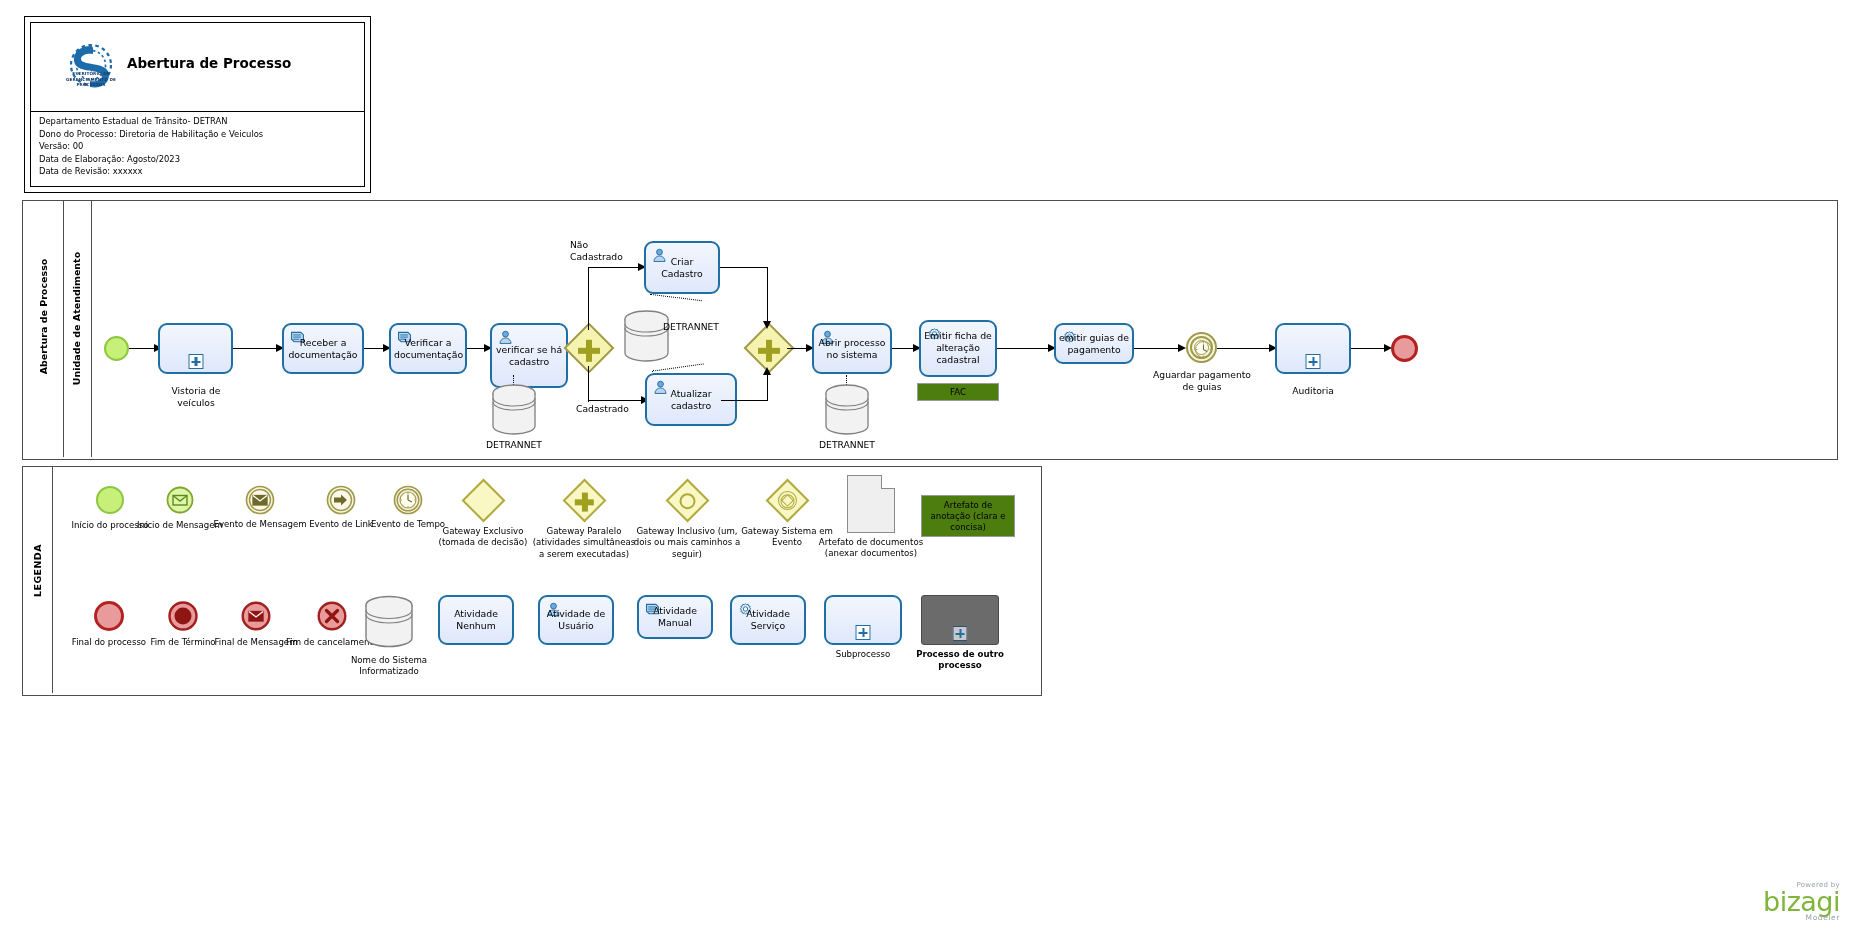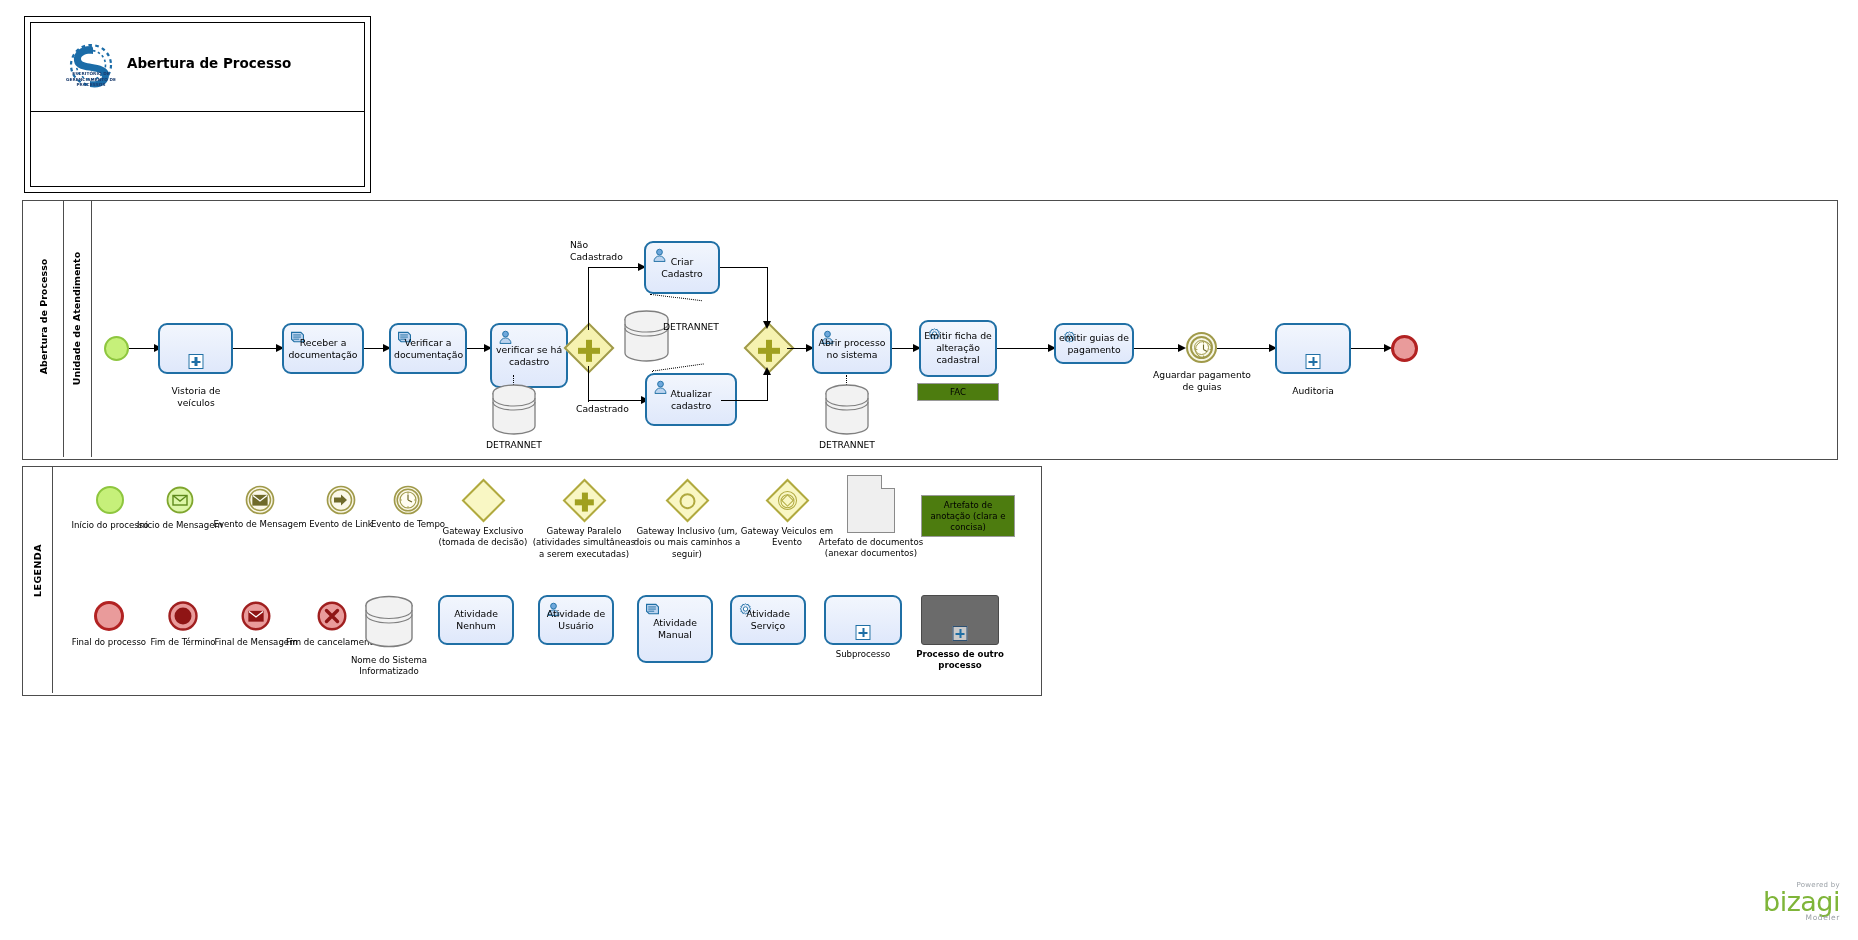--- a/index.html
+++ b/index.html
@@ -104,20 +104,27 @@
           <path d="M30 4 C18 4 12 11 13 19 C14 27 24 28 31 29 C37 30 41 31 41 34 C41 38 35 40 29 39 L29 45 C41 47 48 41 48 33 C48 25 38 23 31 22 C25 21 20 20 20 17 C20 13 26 11 32 12 L32 6 C31.4 4.6 30.8 4 30 4 Z"></path>
         </g>
         <g fill="#1b6ca8">
           <circle cx="30" cy="23" r="20" fill="none" stroke="#1b6ca8" stroke-width="2.2" stroke-dasharray="3.6 3.4"></circle>
           <circle cx="30" cy="23" r="14.5" fill="none" stroke="#1b6ca8" stroke-width="1.6" stroke-dasharray="2.4 2.6"></circle>
         </g>
       </svg>
       <div id="logo-text">ESCRITÓRIO DE GERENCIAMENTO DE PROCESSOS</div>
       <div id="header-title">Abertura de Processo</div>
     </div>
+    <div id="header-meta">
+      <div>Departamento Estadual de Trânsito- DETRAN</div>
+      <div>Dono do Processo: Diretoria de Habilitação e Veiculos</div>
+      <div>Versão: 00</div>
+      <div>Data de Elaboração: Agosto/2023</div>
+      <div>Data de Revisão: xxxxxx</div>
+    </div>
   </div>
 </div>
 
 <div id="pool" class="abs">
   <div id="pool-name">
     <span>Abertura  de Processo</span>
   </div>
   <div id="lane-name">
     <span>Unidade de Atendimento</span>
   </div>
@@ -378,21 +385,21 @@
     <div class="lg-cap" style="left:19px;top:47px;width:118px;">Gateway Inclusivo (um, dois ou mais caminhos a seguir)</div>
   </div>
 
   <div class="lg-item" style="left:745px;top:12px;">
     <div style="position:absolute;left:4px;top:6px;width:31px;height:31px;background:#f9f7c4;
          border:2px solid #b0a93f;transform:rotate(45deg);box-sizing:border-box;">
       <div style="position:absolute;left:4px;top:4px;width:19px;height:19px;border:1.5px solid #b0a93f;border-radius:50%;box-sizing:border-box;"></div>
       <div style="position:absolute;left:6.5px;top:6.5px;width:14px;height:14px;border:1.5px solid #b0a93f;border-radius:50%;box-sizing:border-box;"></div>
       <div style="position:absolute;left:9px;top:9px;width:9px;height:9px;border:1.5px solid #b0a93f;box-sizing:border-box;"></div>
     </div>
-    <div class="lg-cap" style="left:19px;top:47px;">Gateway Veiculos em Evento</div>
+    <div class="lg-cap" style="left:19px;top:47px;">Gateway Sistema em Evento</div>
   </div>
 
   <div class="lg-item" style="left:824px;top:8px;">
     <div class="doc-shape">
       <div class="doc-fold"></div>
     </div>
     <div class="lg-cap" style="left:24px;top:62px;width:116px;">Artefato de documentos (anexar documentos)</div>
   </div>
 
   <div class="lg-item" style="left:890px;top:28px;">
@@ -450,21 +457,21 @@
     <div class="task" style="left:0;top:0;width:76px;height:50px;">
       <svg class="task-icon" viewBox="0 0 20 20">
         <circle cx="10" cy="6" r="3.4" fill="#6fa8dc" stroke="#1f6fa5" stroke-width="1.1"></circle>
         <path d="M3.5 17 a6.5 6.5 0 0 1 13 0 z" fill="#bcd4ef" stroke="#1f6fa5" stroke-width="1.1"></path>
       </svg>
       <div class="task-label">Atividade de Usuário</div>
     </div>
   </div>
 
   <div class="lg-item" style="left:614px;top:128px;">
-    <div class="task" style="left:0;top:0;width:76px;height:68px;">
+    <div class="task" style="left:0;top:0;width:76px;height:44px;">
       <svg class="task-icon" viewBox="0 0 20 20">
         <path d="M3 4 h11 l3 3 v8 h-11 l-3 -3 z" fill="#bcd4ef" stroke="#1f6fa5" stroke-width="1.3"></path>
         <path d="M5 7 h9 M5 9.5 h9 M5 12 h7" stroke="#1f6fa5" stroke-width="1.1" fill="none"></path>
       </svg>
       <div class="task-label">Atividade Manual</div>
     </div>
   </div>
 
   <div class="lg-item" style="left:707px;top:128px;">
     <div class="task" style="left:0;top:0;width:76px;height:50px;">

